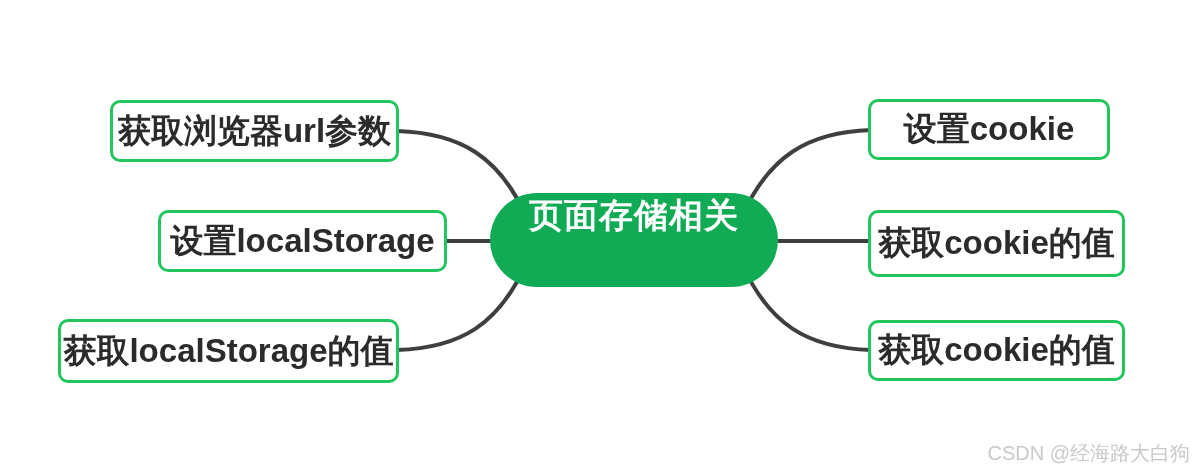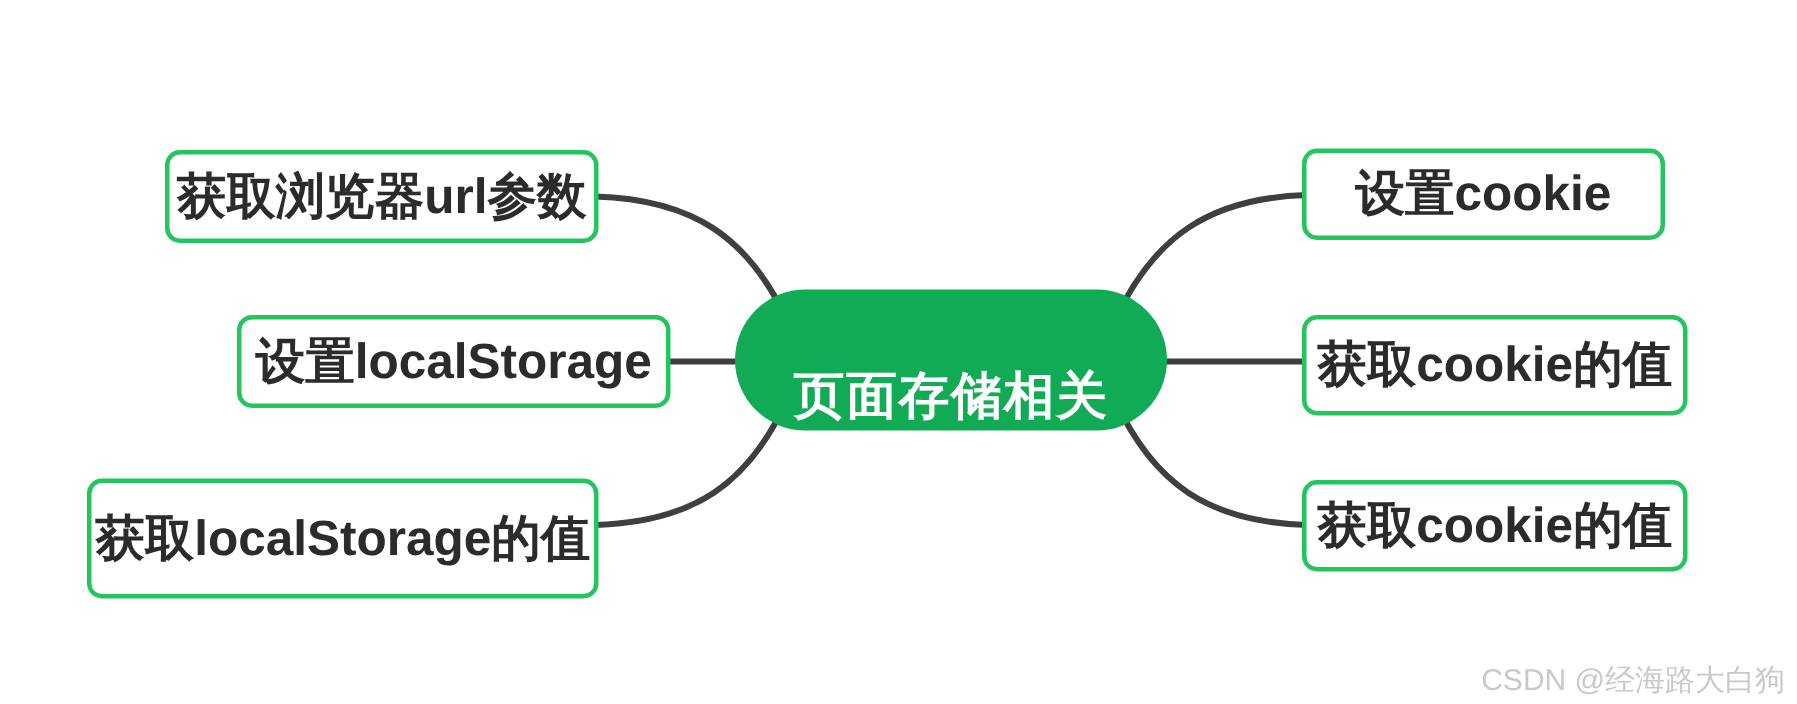--- a/index.html
+++ b/index.html
@@ -40,31 +40,31 @@
     position: absolute;
     z-index: 2;
     box-sizing: border-box;
     left: 490px;
     top: 193px;
     width: 288px;
     height: 94px;
     background: #11ab55;
     border-radius: 47px;
     display: flex;
-    align-items: flex-end;
+    align-items: flex-start;
     justify-content: center;
     font-size: 34px;
     font-weight: bold;
     color: #ffffff;
     letter-spacing: 1px;
   }
   
   #node-l1 { left: 110px; top: 100px; width: 289px; height: 62px; }
   #node-l2 { left: 110px; top: 210px; width: 289px; height: 62px; margin-left: 48px; }
-  #node-l3 { left:  58px; top: 319px; width: 341px; height: 80px; }
+  #node-l3 { left:  58px; top: 319px; width: 341px; height: 64px; }
   
   #node-r1 { left: 868px; top:  99px; width: 242px; height: 61px; }
   #node-r2 { left: 868px; top: 210px; width: 257px; height: 67px; }
   #node-r3 { left: 868px; top: 320px; width: 257px; height: 61px; }
 
   .watermark {
     position: absolute;
     z-index: 3;
     right: 8px;
     top: 440px;

